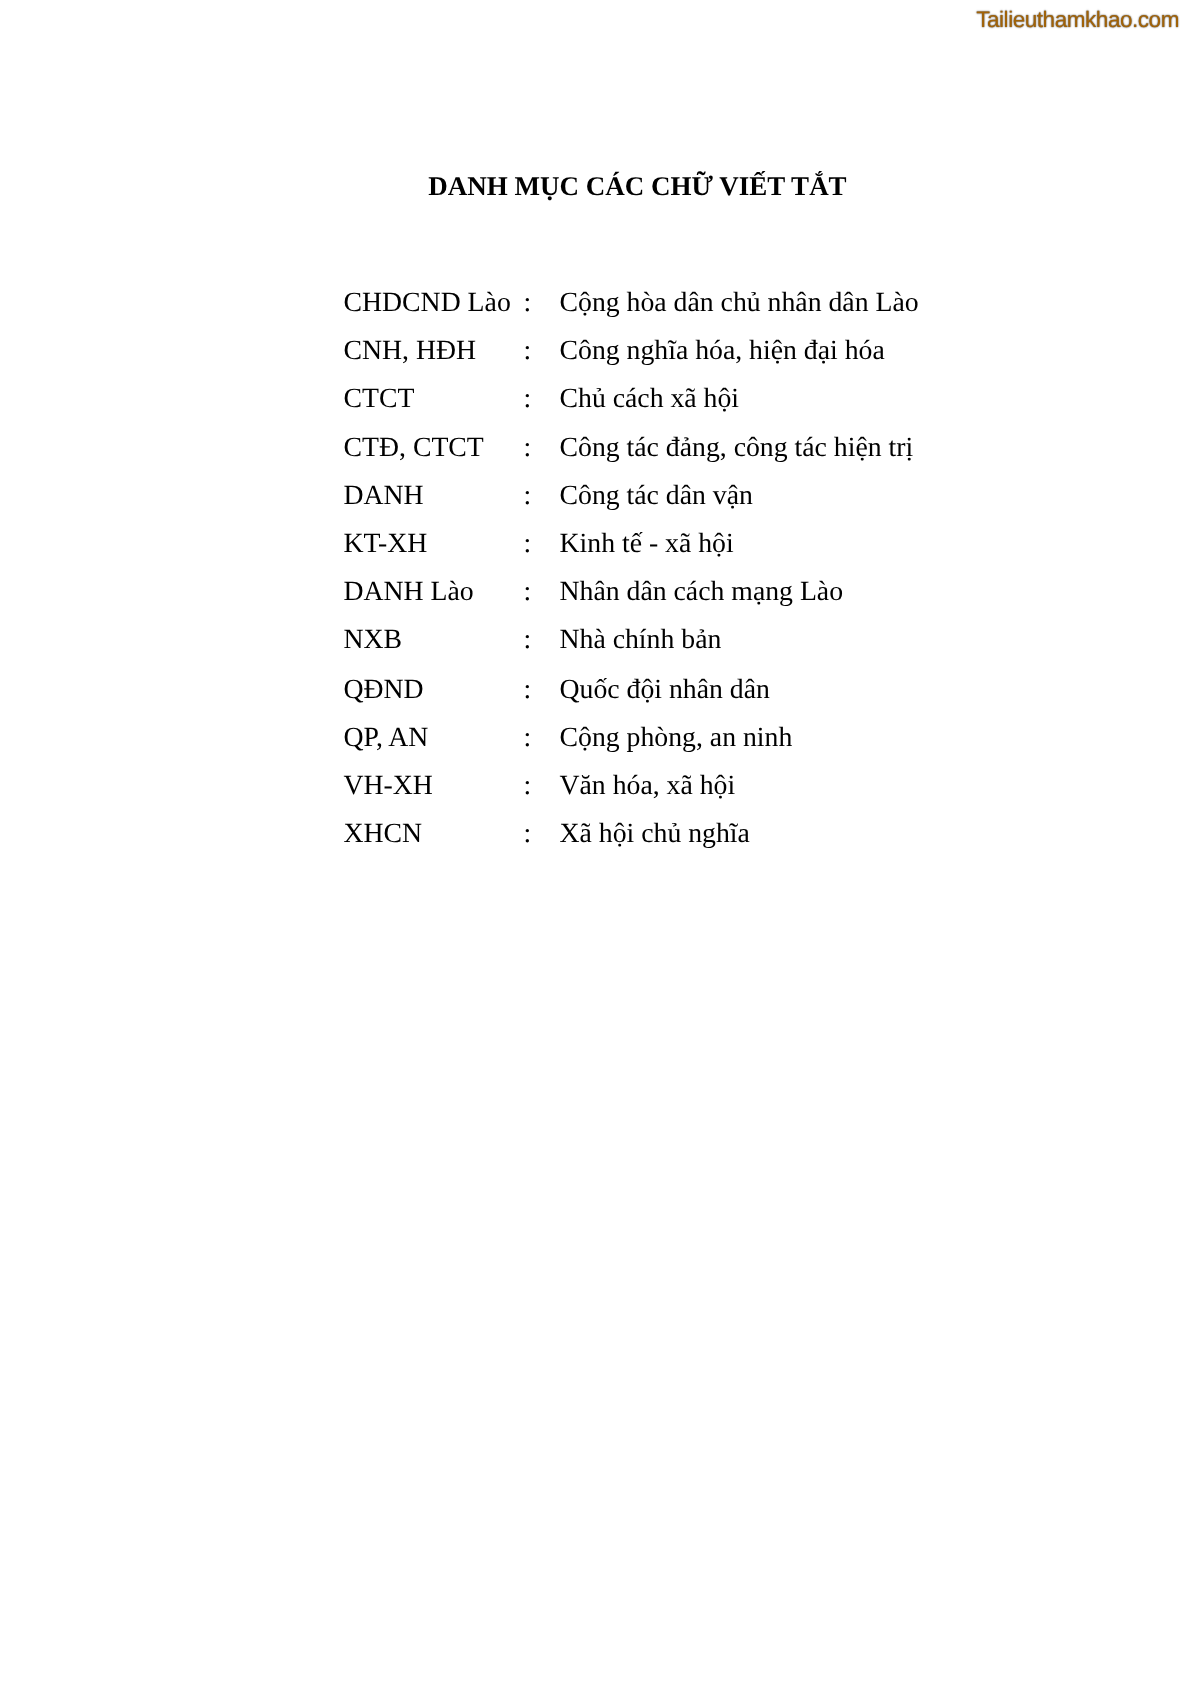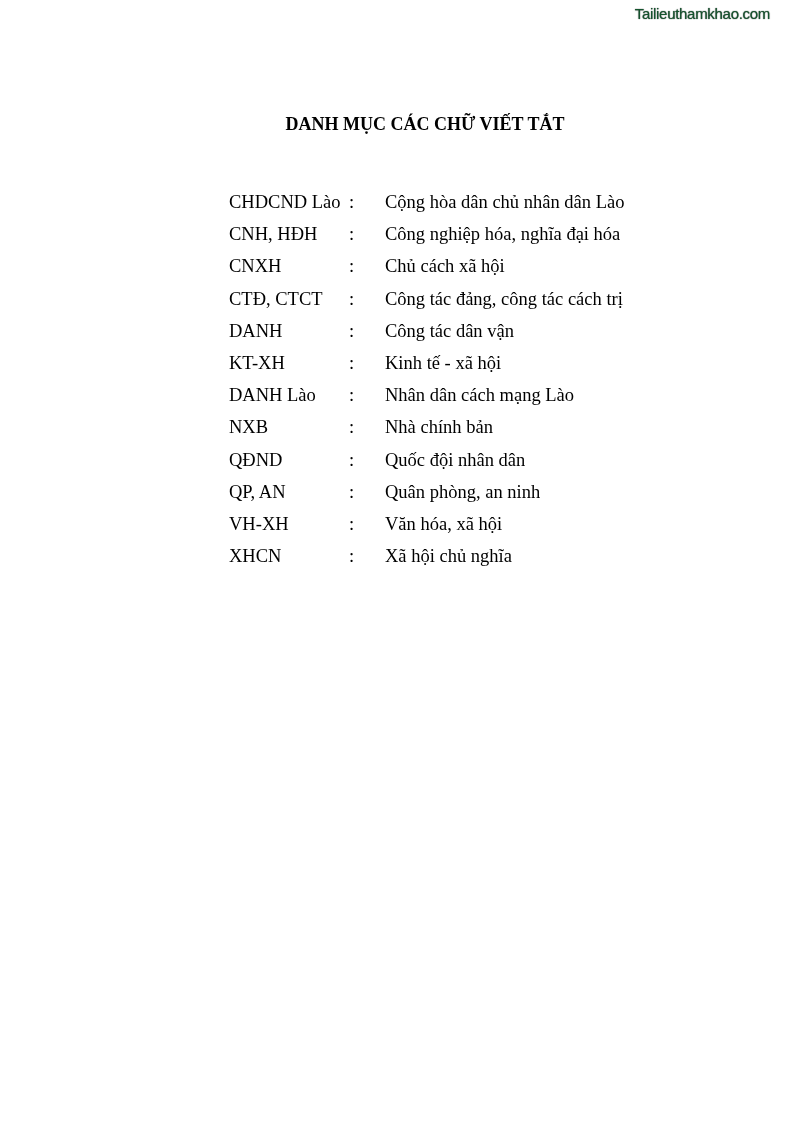--- a/index.html
+++ b/index.html
@@ -1,65 +1,65 @@
 <!DOCTYPE html>
 <html><head>
   <meta charset="utf-8">
   <style>
     html, body { margin: 0; padding: 0; background: #ffffff; }
     body { width: 794px; height: 1123px; position: relative; overflow: hidden; }
     .watermark {
-      position: absolute; top: 5px; right: 24px;
+      position: absolute; top: 5px; right: 8px;
       font-family: "Liberation Sans", sans-serif; font-size: 15px;
-      color: #14532d; letter-spacing: -0.3px;
+      color: #a16207; letter-spacing: -0.3px;
       text-shadow: 0 0 1px #777, 0 0 1px #777;
     }
     .title {
       position: absolute; top: 114px; left: 0; width: 850px;
       text-align: center;
       font-family: "Liberation Serif", serif; font-weight: bold; font-size: 18px;
       color: #000;
     }
     .list { position: absolute; top: 189px; left: 229px; }
     .row {
       position: relative; height: 32.2px;
       font-family: "Liberation Serif", serif; font-size: 18.5px; color: #000;
       line-height: 26px; white-space: nowrap;
     }
     .abbr { position: absolute; left: 0; font-family: Liberation Serif, serif; }
     .colon { position: absolute; left: 120px; }
-    .meaning { position: absolute; left: 156px; }
+    .meaning { position: absolute; left: 144px; }
   </style>
 </head>
 <body>
 
 <div class="watermark">Tailieuthamkhao.com</div>
 
 <div class="title">DANH MỤC CÁC CHỮ VIẾT TẮT</div>
 
 <div class="list">
   <div class="row">
     <span class="abbr">CHDCND Lào</span>
     <span class="colon">:</span>
     <span class="meaning">Cộng hòa dân chủ nhân dân Lào</span>
   </div>
   <div class="row">
     <span class="abbr">CNH, HĐH</span>
     <span class="colon">:</span>
-    <span class="meaning">Công nghiệp hóa, nghĩa đại hóa</span>
+    <span class="meaning">Công nghĩa hóa, hiện đại hóa</span>
   </div>
   <div class="row">
-    <span class="abbr">CNXH</span>
+    <span class="abbr">CTCT</span>
     <span class="colon">:</span>
     <span class="meaning">Chủ cách xã hội</span>
   </div>
   <div class="row">
     <span class="abbr">CTĐ, CTCT</span>
     <span class="colon">:</span>
-    <span class="meaning">Công tác đảng, công tác cách trị</span>
+    <span class="meaning">Công tác đảng, công tác hiện trị</span>
   </div>
   <div class="row">
     <span class="abbr">DANH</span>
     <span class="colon">:</span>
     <span class="meaning">Công tác dân vận</span>
   </div>
   <div class="row">
     <span class="abbr">KT-XH</span>
     <span class="colon">:</span>
     <span class="meaning">Kinh tế - xã hội</span>
@@ -75,21 +75,21 @@
     <span class="meaning">Nhà chính bản</span>
   </div>
   <div class="row">
     <span class="abbr">QĐND</span>
     <span class="colon">:</span>
     <span class="meaning">Quốc đội nhân dân</span>
   </div>
   <div class="row">
     <span class="abbr">QP, AN</span>
     <span class="colon">:</span>
-    <span class="meaning">Quân phòng, an ninh</span>
+    <span class="meaning">Cộng phòng, an ninh</span>
   </div>
   <div class="row">
     <span class="abbr">VH-XH</span>
     <span class="colon">:</span>
     <span class="meaning">Văn hóa, xã hội</span>
   </div>
   <div class="row">
     <span class="abbr">XHCN</span>
     <span class="colon">:</span>
     <span class="meaning">Xã hội chủ nghĩa</span>

